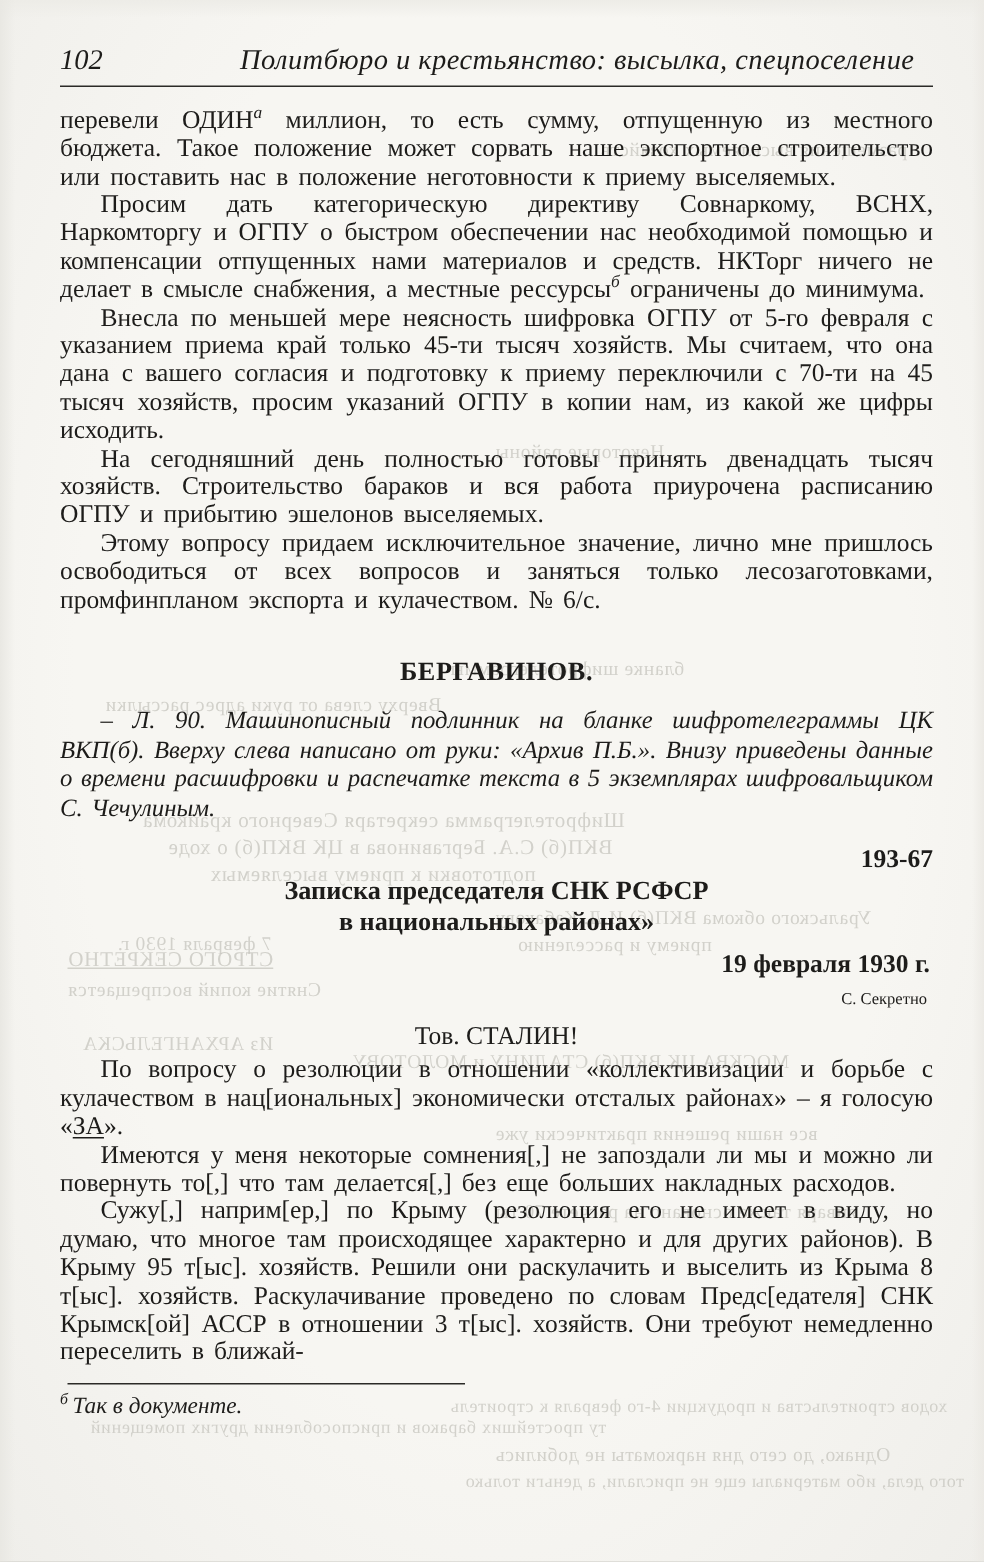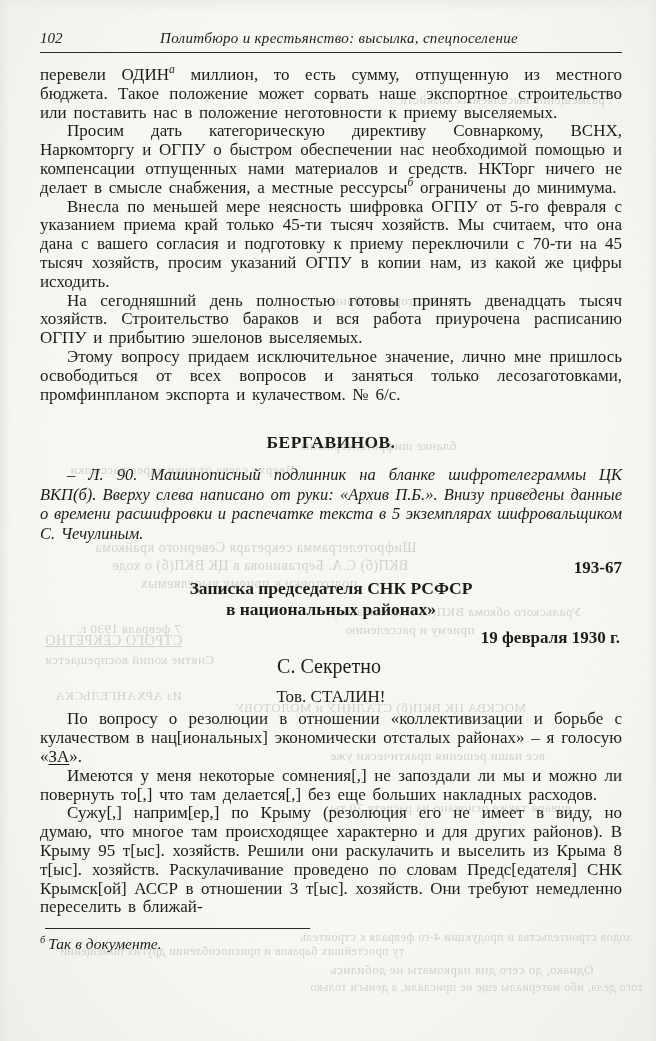--- a/index.html
+++ b/index.html
@@ -20,21 +20,21 @@
   .bleed{
     position:absolute;
     color:#c6c5be;
     opacity:.75;
     transform:scaleX(-1);
     white-space:nowrap;
     filter:blur(.4px);
     letter-spacing:.5px;
   }
   .content{position:relative;z-index:2;padding:30px 34px 0 40px;}
-  .running-header{display:flex;align-items:baseline;font-style:italic;font-size:15px;}
+  .running-header{display:flex;align-items:baseline;font-style:italic;font-size:19px;}
   .pagenum{width:120px;}
   .runtitle{flex:1;letter-spacing:.3px;}
   .header-rule{border:none;border-top:1.8px solid #2b2a27;margin:5px 0 0 0;}
   .bodytext{margin-top:13px;}
   p.p{
     margin:0;
     font-size:17px;
     line-height:18.8px;
     text-align:justify;
     text-indent:27px;
@@ -45,21 +45,21 @@
   .u{text-decoration:underline;text-underline-offset:2px;}
   .signature{margin:28px 0 12px 0;text-align:center;font-weight:bold;font-size:17.5px;letter-spacing:.4px;}
   .arch-note{
     margin:0;font-style:italic;font-size:16.5px;line-height:19.5px;
     text-align:justify;text-indent:27px;word-spacing:1.5px;
   }
   .doc2{margin-top:15px;}
   .doc-num{margin:0;text-align:right;font-weight:bold;font-size:17px;}
   .doc-title{margin:0;text-align:center;font-weight:bold;font-size:17.5px;line-height:20.5px;}
   .date-line{margin:9px 2px 0 0;text-align:right;font-weight:bold;font-size:17px;}
-  .class-line{margin:7px 4px 0 0;text-align:center;font-size:20px;}
+  .class-line{margin:7px 4px 0 0;text-align:right;font-size:11px;}
   .salutation{margin:9px 0 3px 0;text-align:center;font-size:17px;}
   .footnote-block{margin-top:11px;}
   .fn-rule{width:265px;border-top:1.6px solid #2b2a27;margin:0 0 5px 5px;}
   p.fn{margin:0;font-style:italic;font-size:15.5px;line-height:19px;}
   p.fn sup{font-style:italic;margin-right:3px;}
 </style>
 </head>
 <body>
 
 <div class="page">

